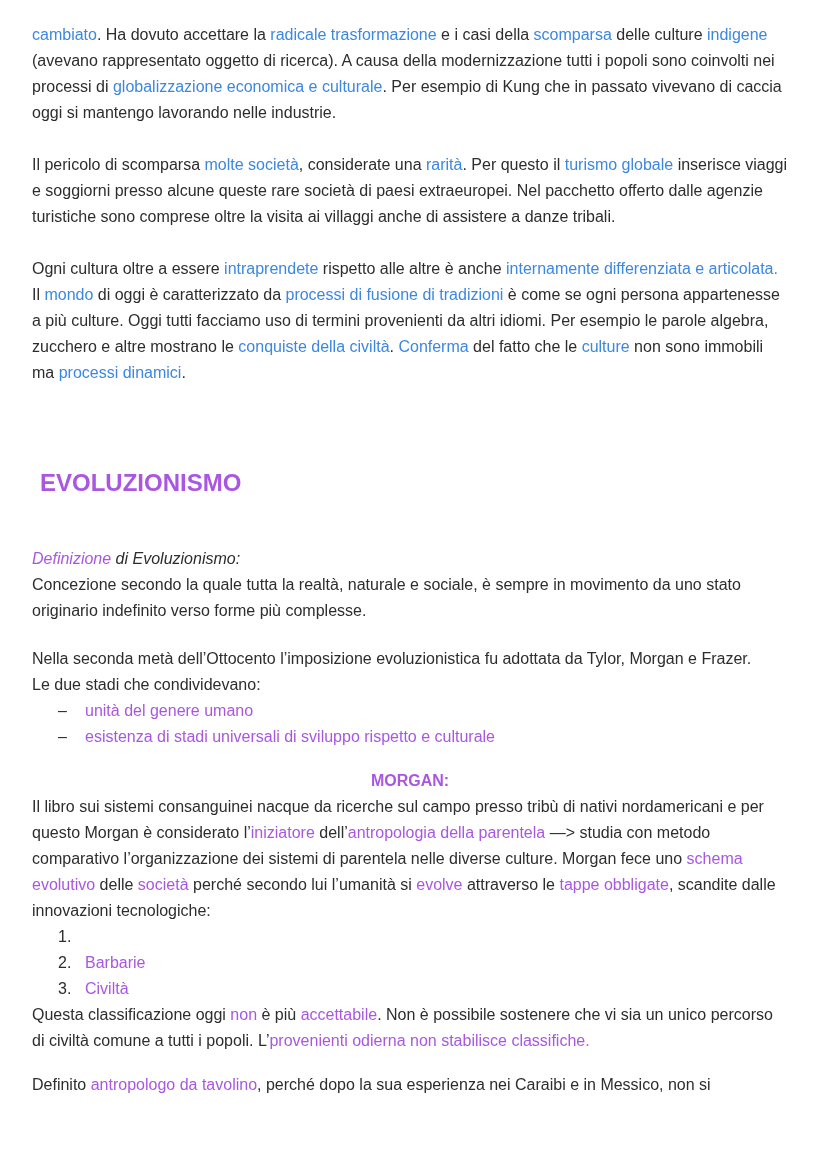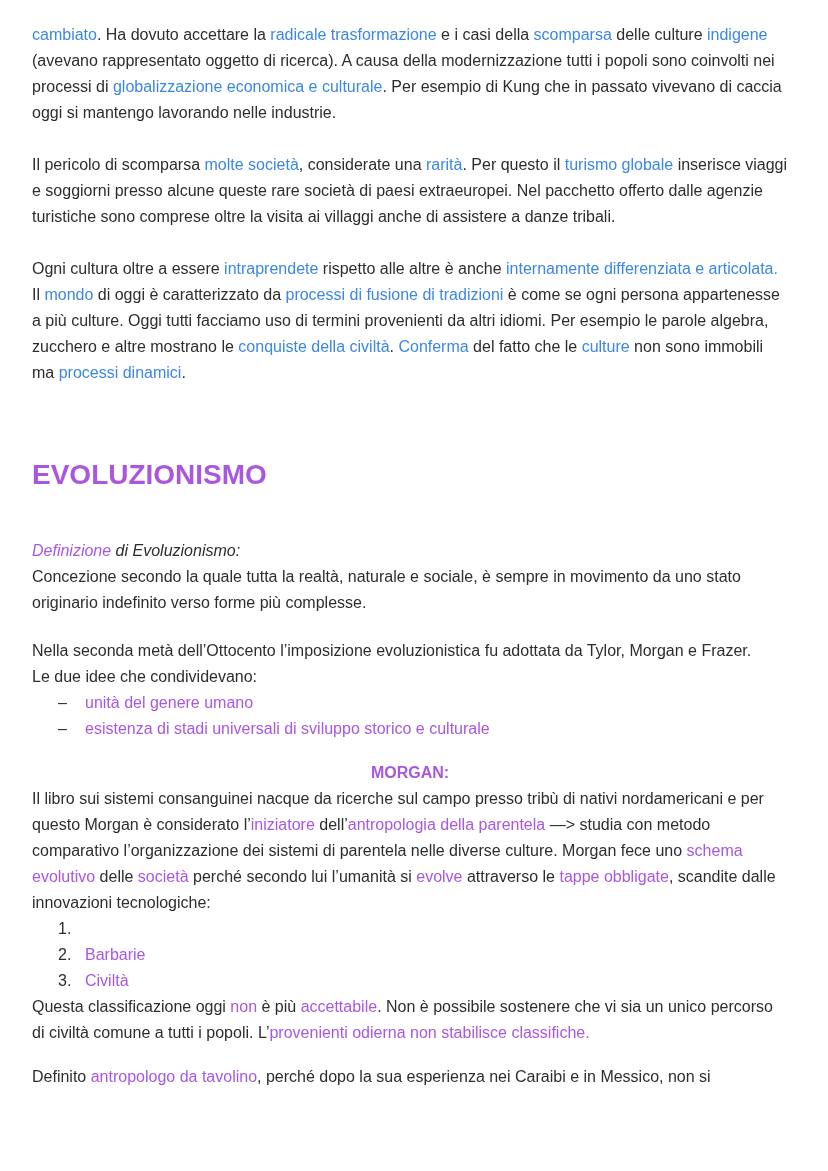--- a/index.html
+++ b/index.html
@@ -12,22 +12,22 @@
   .page {
     box-sizing: border-box;
     width: 828px; min-height: 1171px;
     padding: 22px 40px 40px 32px;
     font-size: 16px; line-height: 26px;
   }
   p { margin: 0; }
   .c-blue   { color: var(--blue, #3b87e2); }
   .c-purple { color: var(--purple, #a957e1); }
   .section-heading {
-    font-size: 28px; line-height: 30px; font-weight: bold;
-    color: var(--purple, #a957e1); margin: 0;
+    font-size: 24px; line-height: 30px; font-weight: bold;
+    color: var(--purple, #a957e1); margin: 8px;
   }
   .subheading {
     font-size: 16px; line-height: 26px; font-weight: bold;
     color: var(--purple, #a957e1); margin: 0; text-align: center;
   }
   .italic { font-style: italic; margin-top: 48px; }
   .list-item { display: flex; padding-left: 26px; margin: 0; }
   .list-item .marker { flex: 0 0 27px; }
   .gap-26 { height: 26px; }
   .gap-74 { height: 74px; }
@@ -54,30 +54,30 @@
   <h1 class="section-heading">EVOLUZIONISMO</h1>
 
   <p class="italic"><span class="c-purple">Definizione</span><span> di Evoluzionismo:</span></p>
 
   <p><span>Concezione secondo la quale tutta la realtà, naturale e sociale, è sempre in movimento da uno stato originario indefinito verso forme più complesse.</span></p>
 
   <div class="gap-22"></div>
 
   <p><span>Nella seconda metà dell’Ottocento l’imposizione evoluzionistica fu adottata da Tylor, Morgan e Frazer.</span></p>
 
-  <p><span>Le due idee che condividevano:</span></p>
+  <p><span>Le due stadi che condividevano:</span></p>
 
   <p class="list-item">
     <span class="marker">–</span>
     <span><span class="c-purple">unità del genere umano</span></span>
   </p>
 
   <p class="list-item">
     <span class="marker">–</span>
-    <span><span class="c-purple">esistenza di stadi universali di sviluppo storico e culturale</span></span>
+    <span><span class="c-purple">esistenza di stadi universali di sviluppo rispetto e culturale</span></span>
   </p>
 
   <div class="gap-18"></div>
 
   <h2 class="subheading">MORGAN:</h2>
 
   <p><span>Il libro sui sistemi consanguinei nacque da ricerche sul campo presso tribù di nativi nordamericani e per questo Morgan è considerato l’</span><span class="c-purple">iniziatore</span><span> dell’</span><span class="c-purple">antropologia della parentela</span><span> —&gt; studia con metodo comparativo l’organizzazione dei sistemi di parentela nelle diverse culture. Morgan fece uno </span><span class="c-purple">schema evolutivo</span><span> delle </span><span class="c-purple">società</span><span> perché secondo lui l’umanità si </span><span class="c-purple">evolve</span><span> attraverso le </span><span class="c-purple">tappe obbligate</span><span>, scandite dalle innovazioni tecnologiche:</span></p>
 
   <p class="list-item">
     <span class="marker">1.</span>

